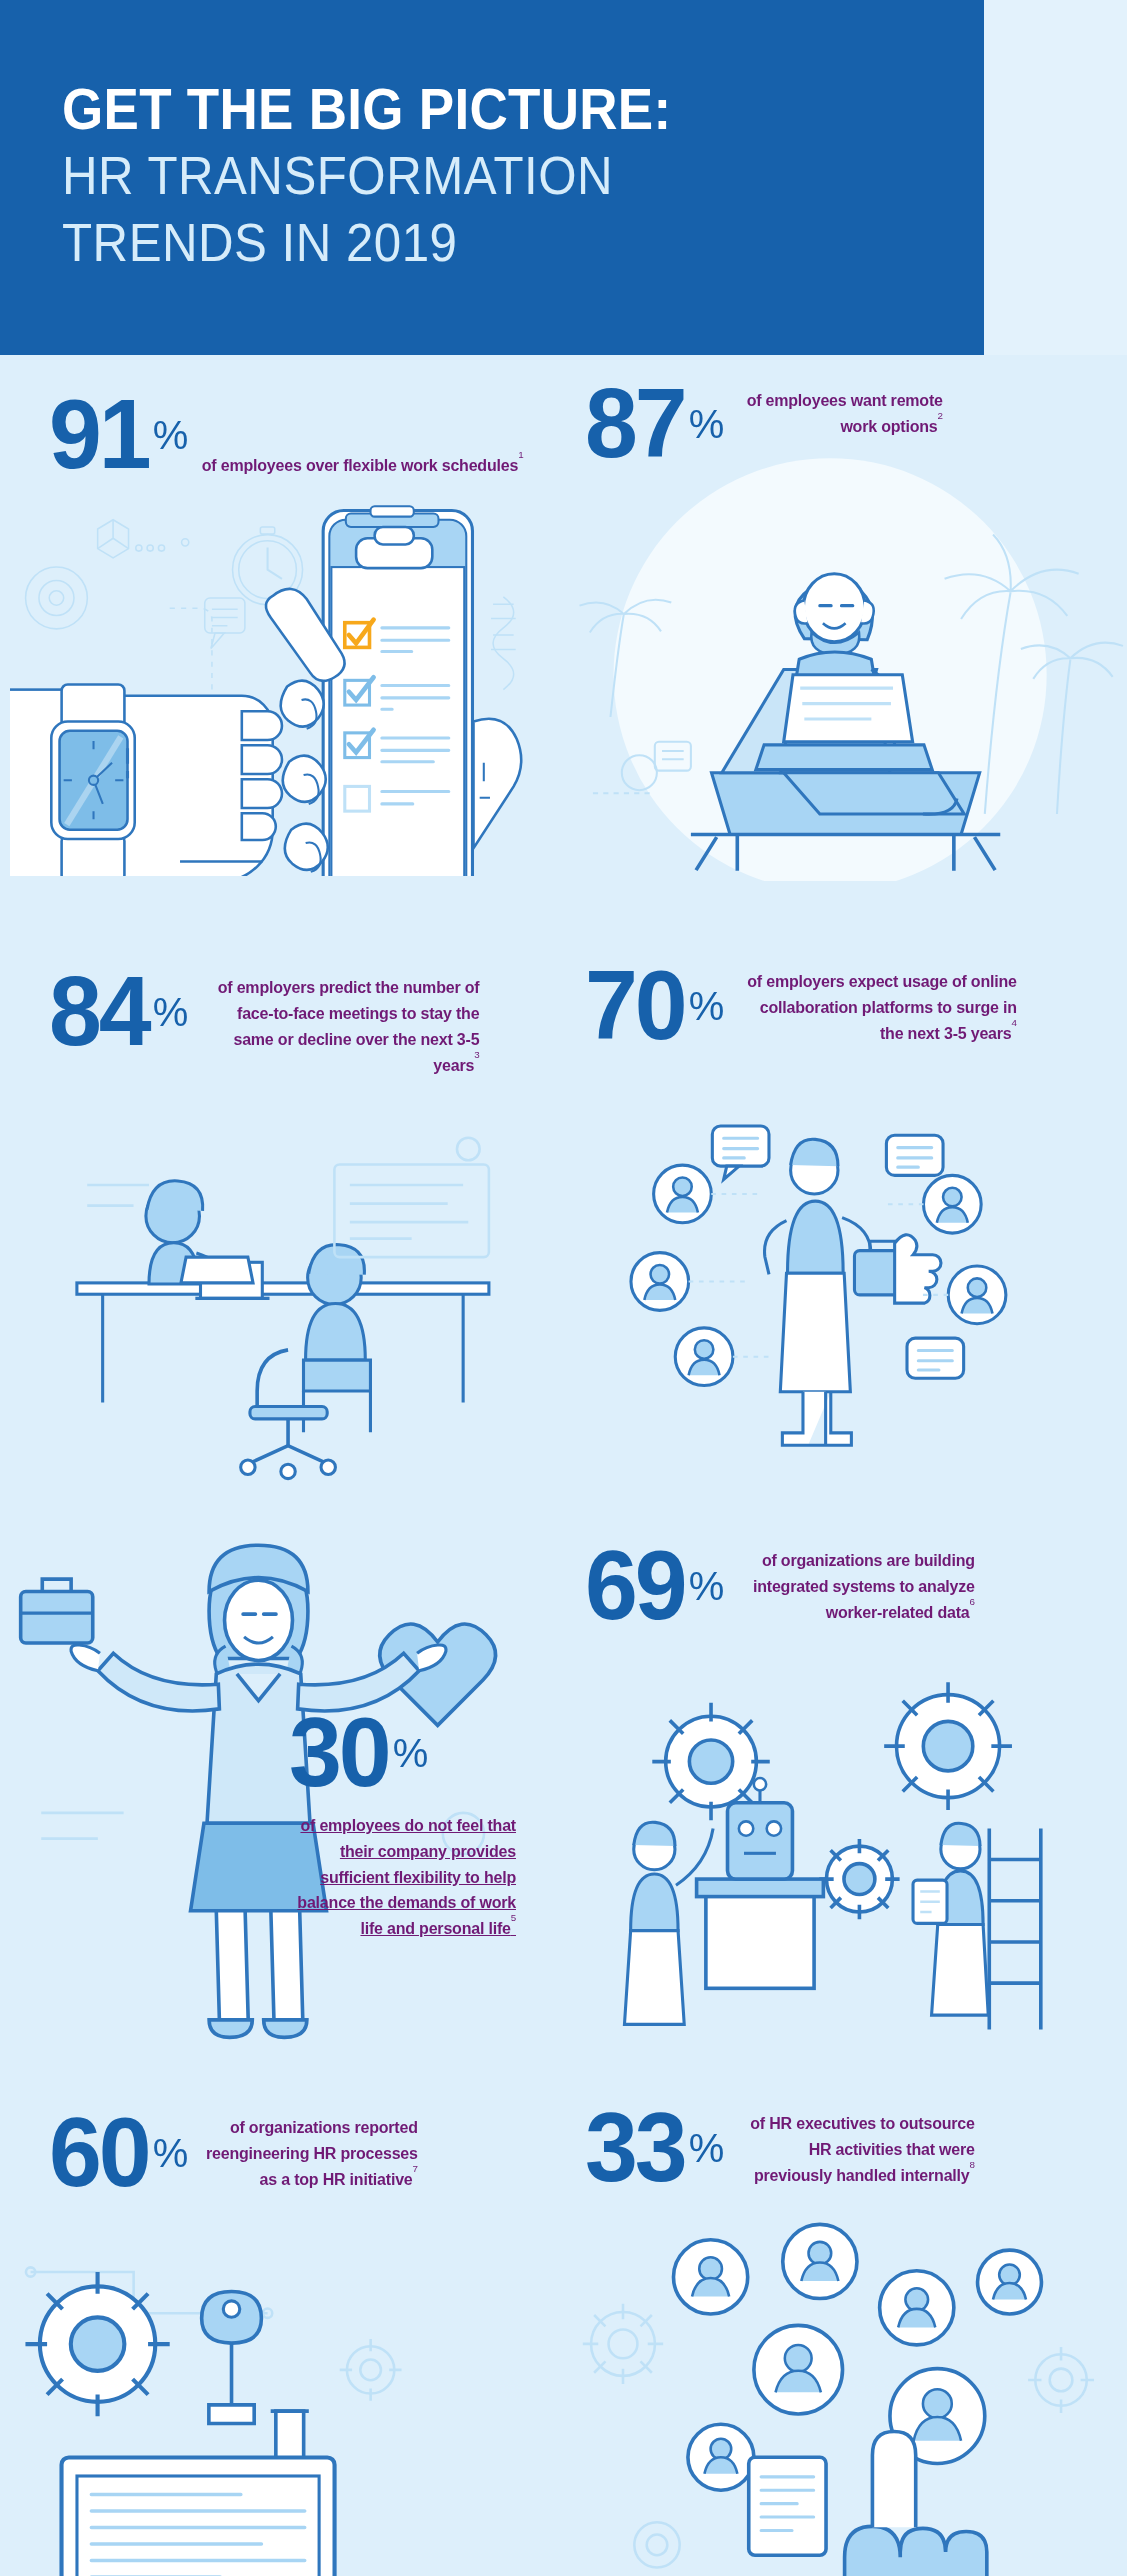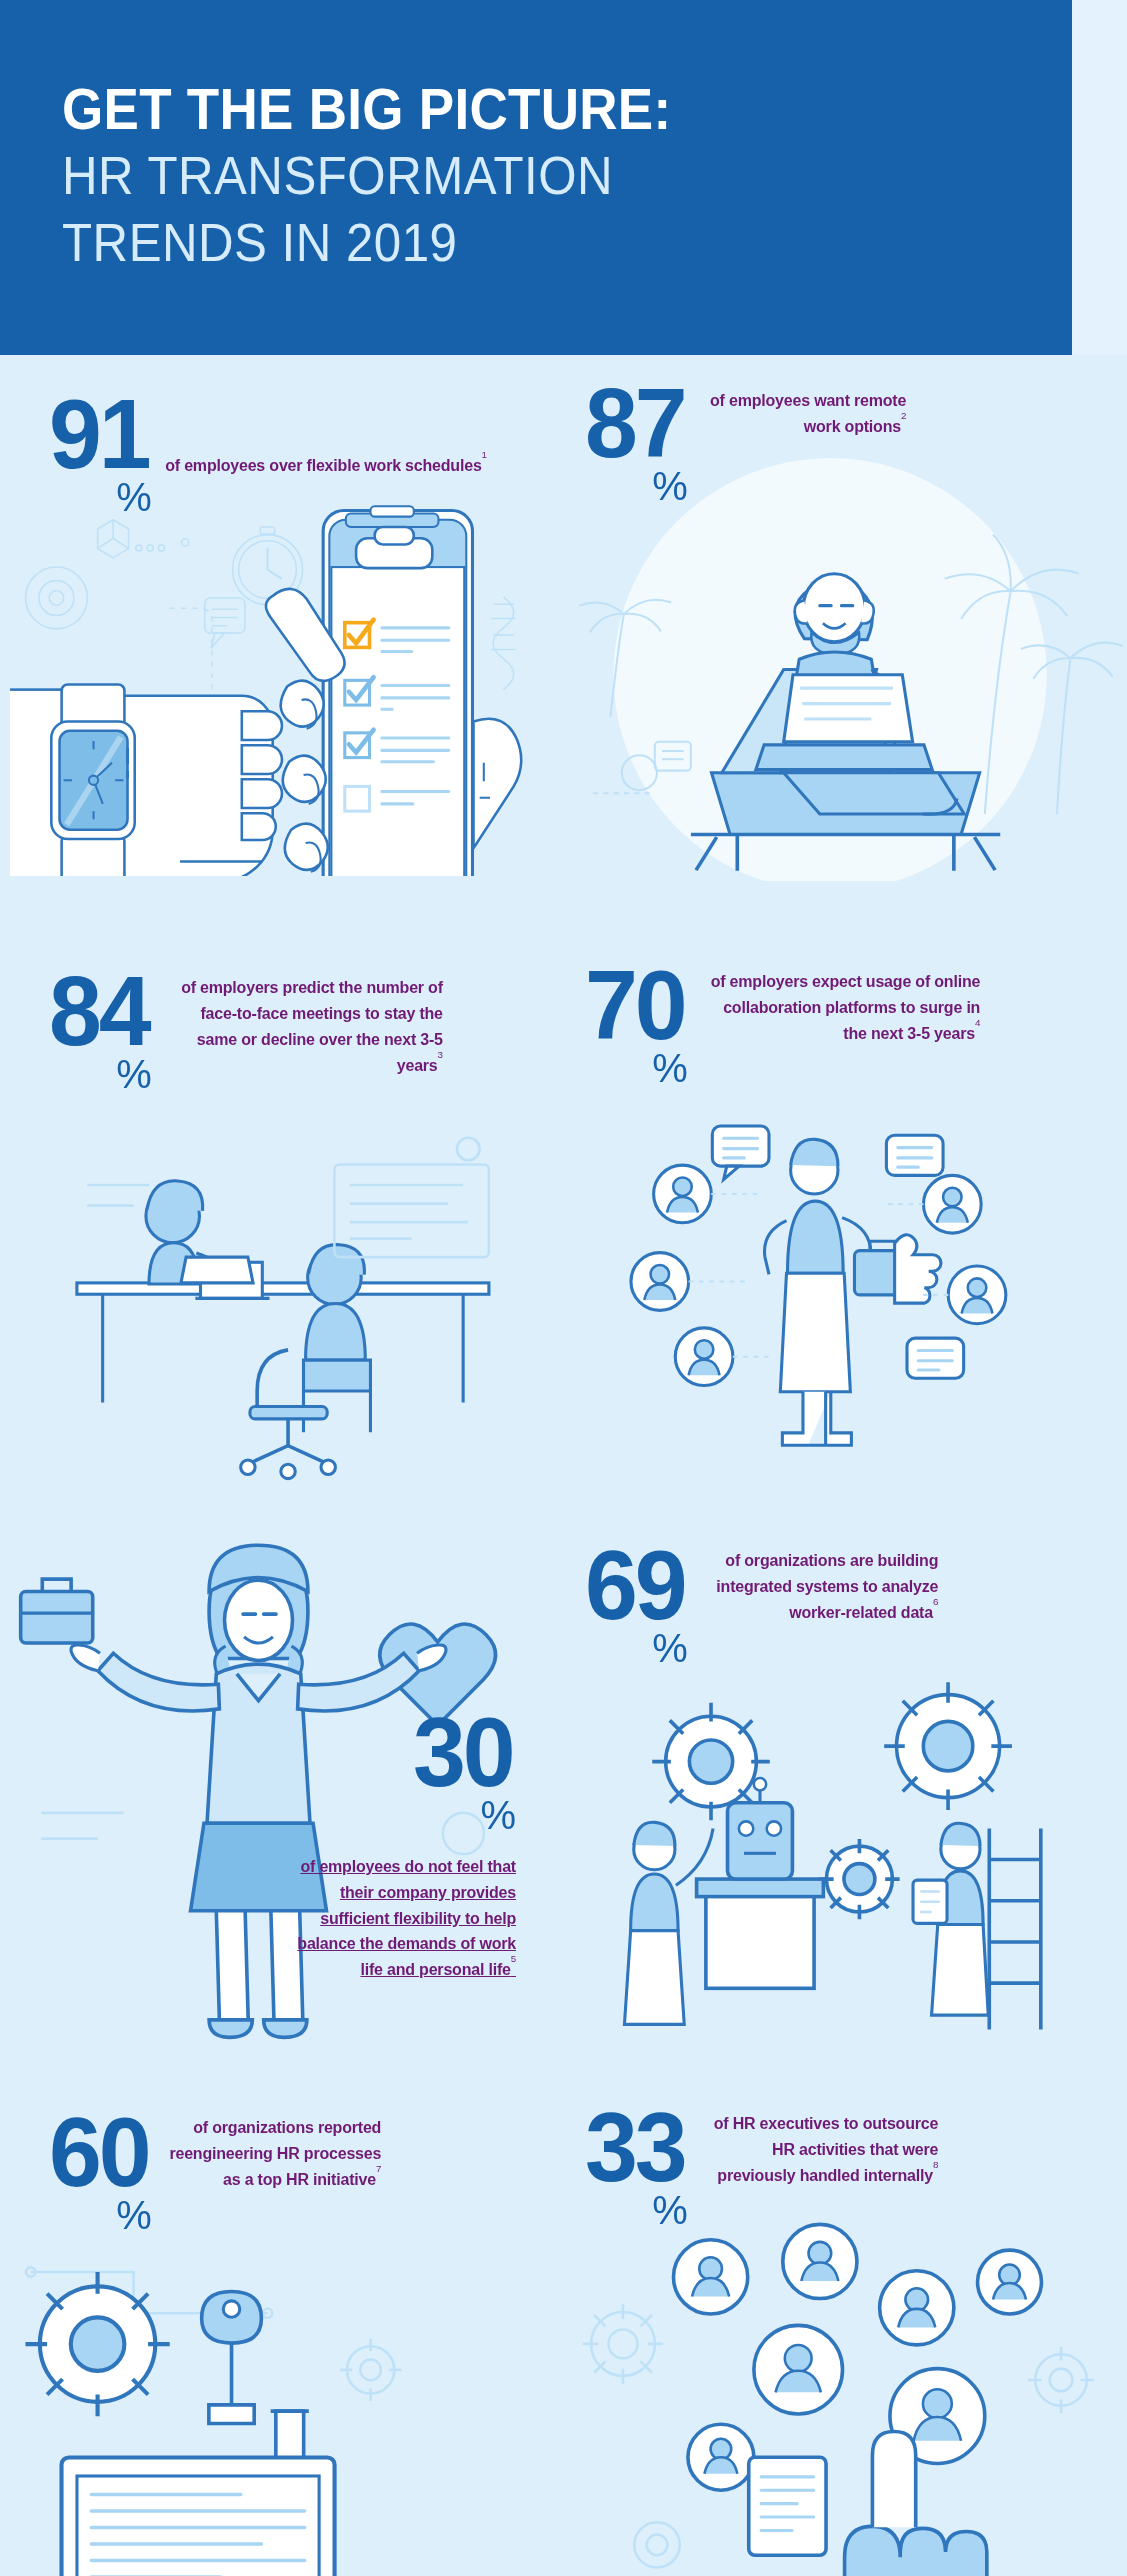--- a/index.html
+++ b/index.html
@@ -13,21 +13,21 @@
     height: 3126px;
     position: relative;
     background: #e3f2fc;
     overflow: hidden;
   }
 
   
   .header {
     position: absolute;
     left: 0; top: 0;
-    width: 1072px;
+    width: 984px;
     height: 355px;
     background: #1761ab;
   }
   .header-inner {
     position: absolute;
     left: 62px;
     top: 76px;
     width: 927px;
   }
   .title-line1 {
@@ -88,21 +88,21 @@
     color: #701a75;
     font-size: 16px;
     font-weight: bold;
     line-height: 1.62;
     letter-spacing: -0.2px;
     max-width: 268px;
     text-align: right;
   }
   .stat-text sup { font-size: 9.8px; font-weight: normal; top: -0.7em; position: relative; }
 
-  .numwrap { display: flex; align-items: flex-end; flex-direction: column; }
+  .numwrap { display: flex; align-items: center; }
 
   
   .illus { position: absolute; }
   .illus svg { display: block; }
 </style>
 </head>
 <body>
 
 <div class="page">
 

